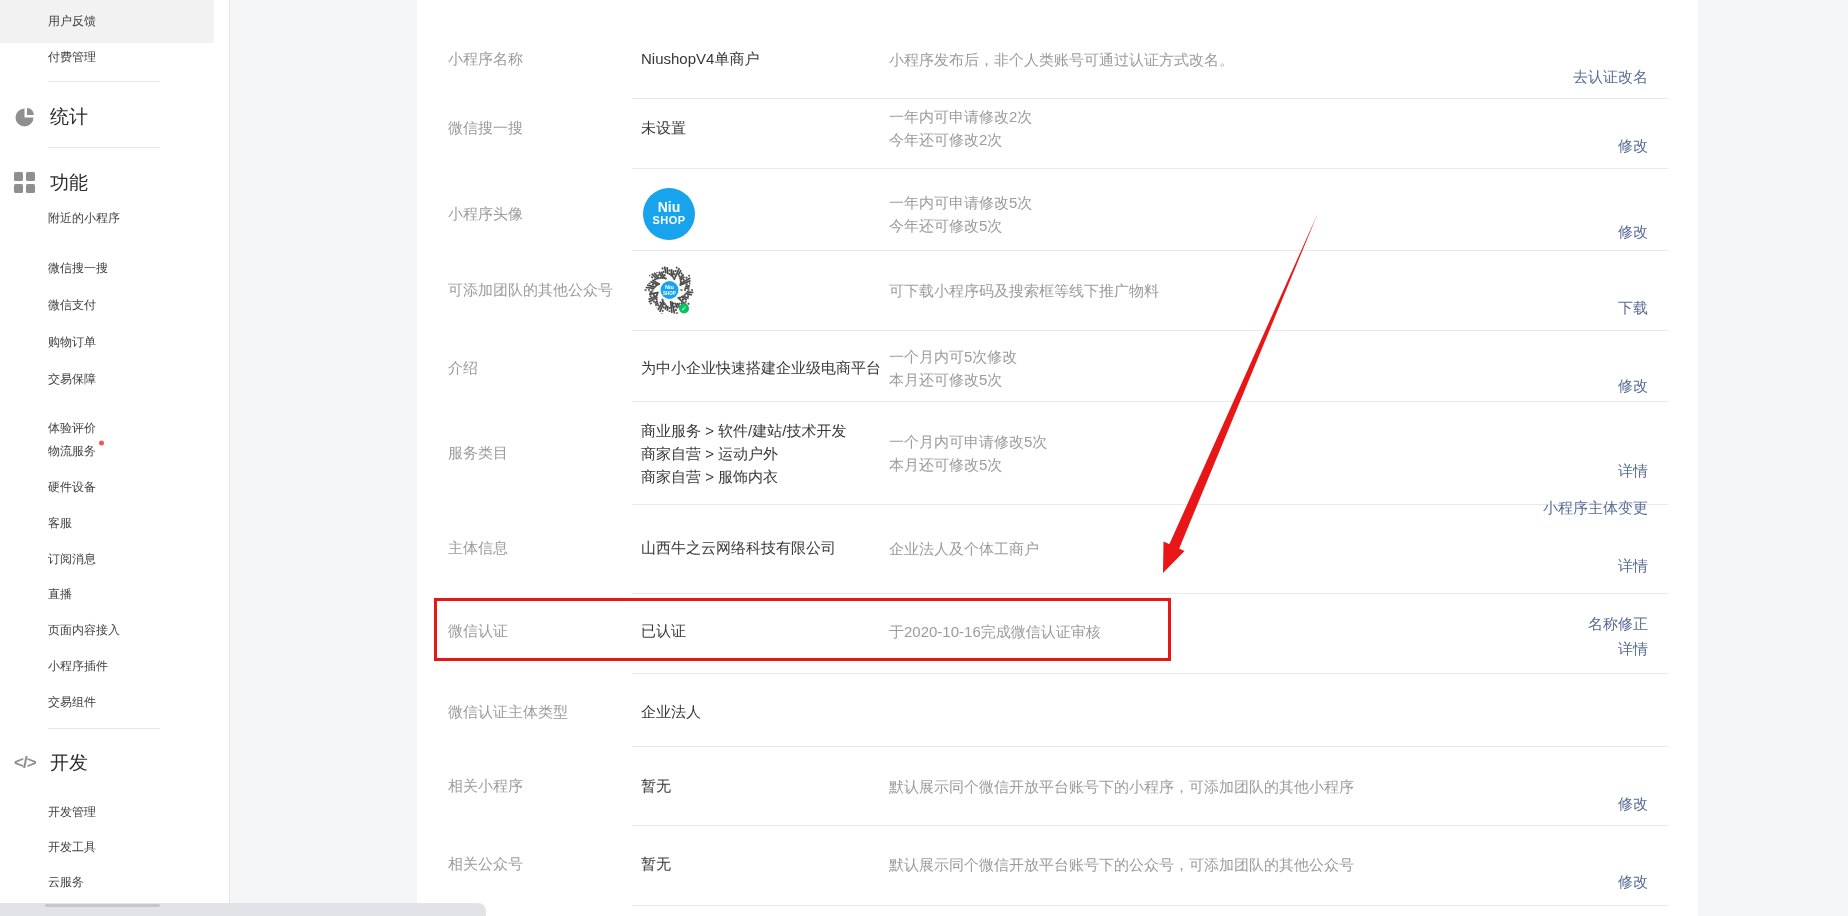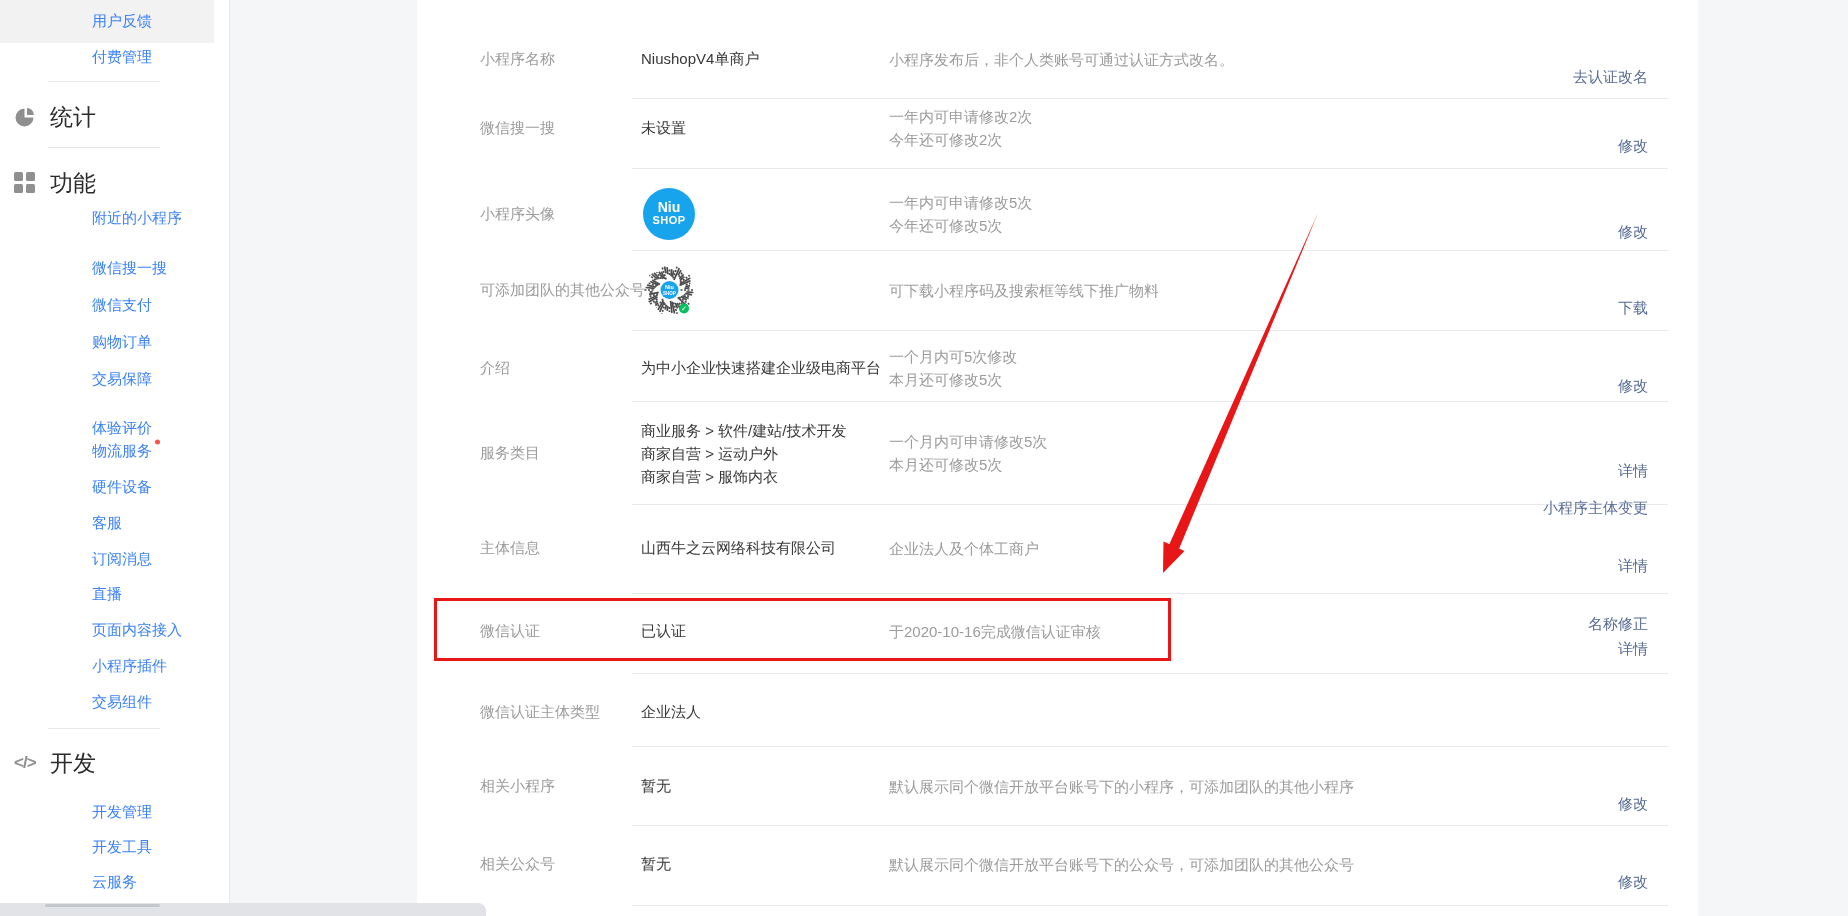--- a/index.html
+++ b/index.html
@@ -10,32 +10,32 @@
     font-family:"Liberation Sans","DejaVu Sans",sans-serif;
     -webkit-font-smoothing:antialiased;
   }
   
   .page-bg{position:absolute;left:229px;top:0;right:0;bottom:0;background:#f5f6f8;z-index:0;}
   .side-border{position:absolute;left:229px;top:0;width:1px;height:916px;background:#e7e7eb;z-index:2;}
   .card{position:absolute;left:417px;top:0;width:1281px;height:916px;background:#ffffff;z-index:1;}
   
   .sidebar{position:absolute;left:0;top:0;width:229px;height:916px;background:#ffffff;z-index:2;}
   .side-active-bg{position:absolute;left:0;top:0;width:214px;height:43px;background:#f2f2f3;}
-  .sitem{position:absolute;left:48px;transform:translateY(-50%);font-size:15px;color:#3b82f6;white-space:nowrap;cursor:pointer;margin-left:44px;}
-  .ssec{position:absolute;left:50px;transform:translateY(-50%);font-size:23px;color:#2b2b2b;white-space:nowrap;cursor:pointer;}
+  .sitem{position:absolute;left:48px;transform:translateY(-50%);font-size:12px;color:#404040;white-space:nowrap;cursor:pointer;}
+  .ssec{position:absolute;left:50px;transform:translateY(-50%);font-size:19px;color:#2b2b2b;white-space:nowrap;cursor:pointer;}
   .sicon{position:absolute;left:14px;transform:translateY(-50%);width:22px;height:22px;}
   .sdiv{position:absolute;left:48px;width:112px;height:1px;background:#e8e8e8;}
   .dot{display:inline-block;width:5px;height:5px;border-radius:50%;background:#fa5151;vertical-align:top;margin:-2px 0 0 3px;}
   .grid-icon{display:grid;grid-template-columns:9px 9px;grid-template-rows:9px 9px;gap:3px;width:21px;height:21px;}
   .grid-icon i{background:#8f8f8f;border-radius:1.5px;}
   .code-icon{font-size:17px;color:#8f8f8f;letter-spacing:-1px;font-weight:bold;width:auto;height:auto;line-height:22px;}
   
   .row{position:absolute;left:417px;width:1281px;height:0;z-index:2;}
   .cell{position:absolute;transform:translateY(-50%);white-space:nowrap;font-size:15px;}
-  .lbl{left:31px;color:#9b9b9b;margin-left:32px;}
+  .lbl{left:31px;color:#9b9b9b;}
   .val{left:224px;color:#383838;}
   .val span{display:block;line-height:23px;}
   .desc{left:472px;color:#9b9b9b;line-height:23px;}
   .desc span{display:block;}
   .act{right:50px;text-align:right;line-height:22px;}
   .link{color:#576b95;cursor:pointer;display:block;text-decoration:none;margin-top:36px;}
   .hr{position:absolute;left:632px;width:1036px;height:1px;background:#e9e9eb;z-index:2;}
   
   .avatar{width:52px;height:52px;border-radius:50%;background:#18a4ec;color:#fff;text-align:center;font-weight:bold;overflow:hidden;}
   .avatar .l1{display:block;font-size:14px;line-height:14px;margin-top:12px;}

